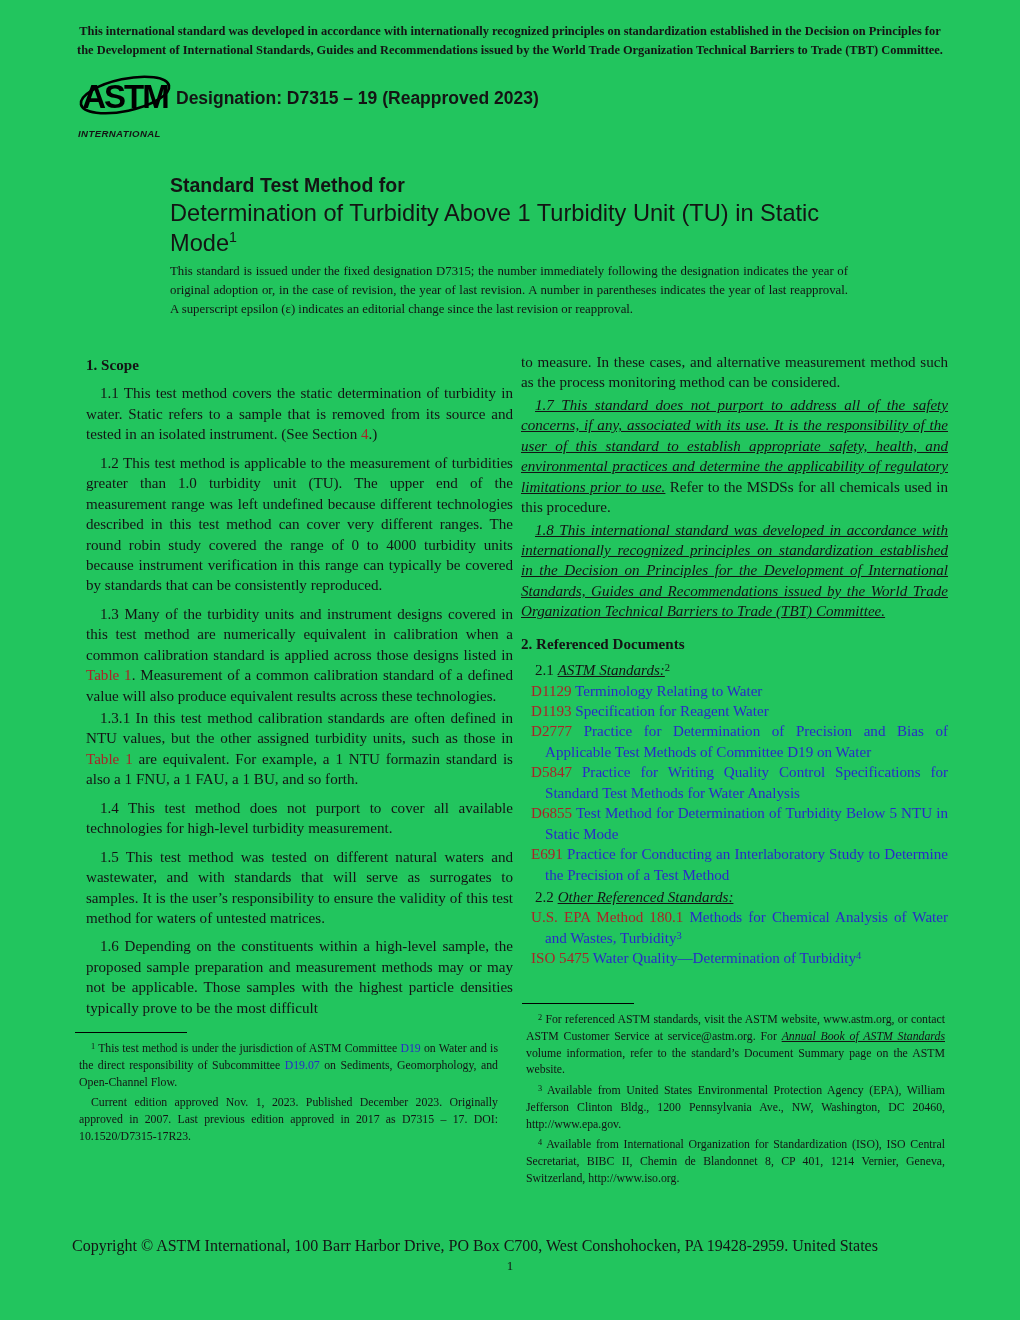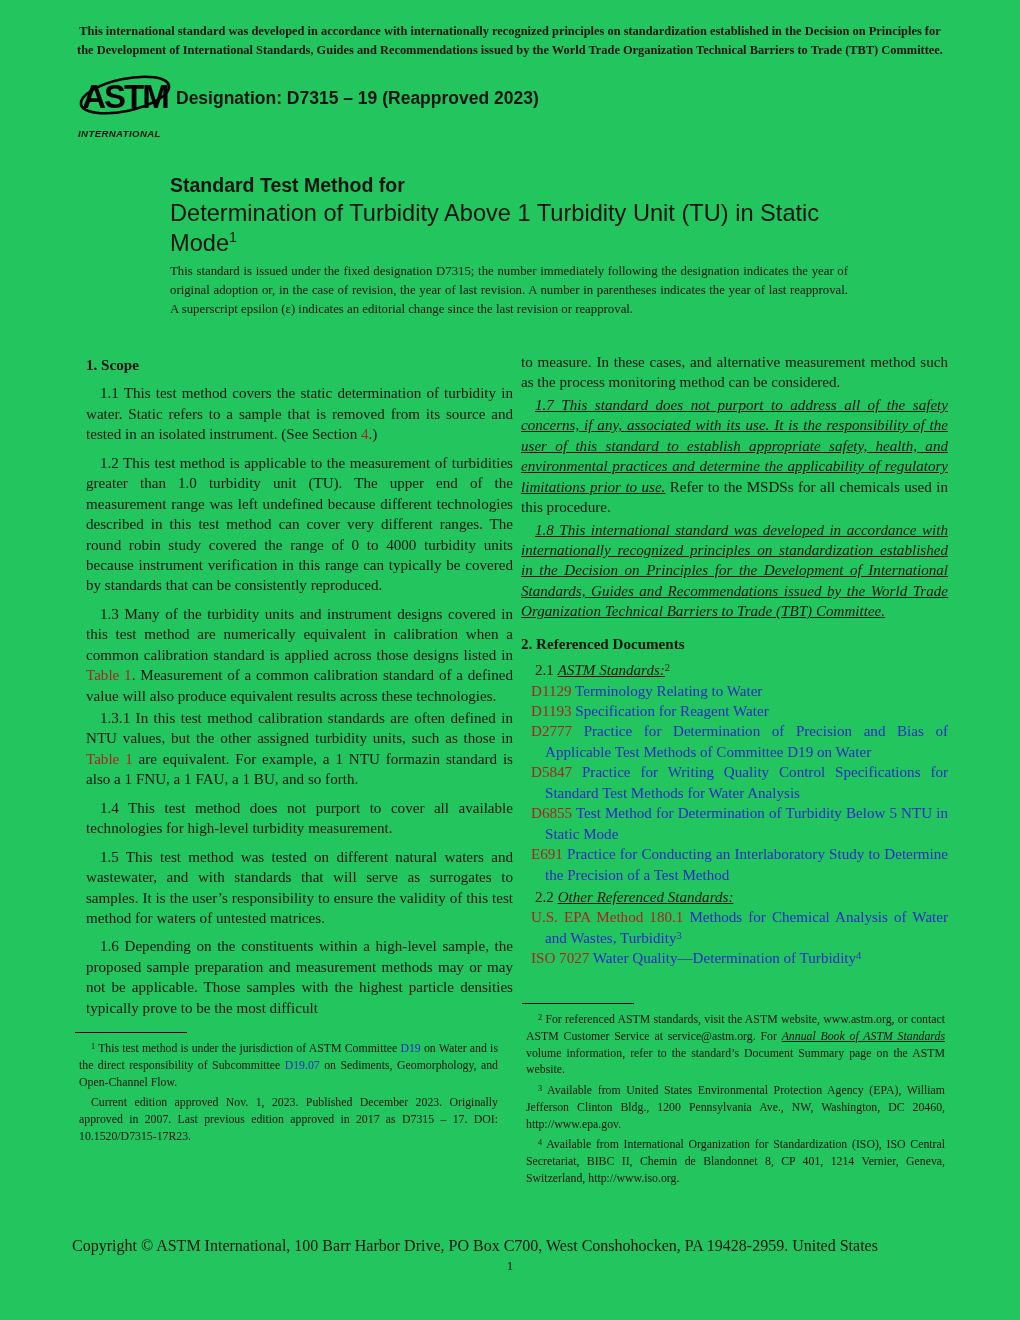--- a/index.html
+++ b/index.html
@@ -104,21 +104,21 @@
           <div class="ref"><span class="red">D1129</span><span class="blue"> Terminology Relating to Water</span></div>
           <div class="ref"><span class="red">D1193</span><span class="blue"> Specification for Reagent Water</span></div>
           <div class="ref"><span class="red">D2777</span><span class="blue"> Practice for Determination of Precision and Bias of Applicable Test Methods of Committee D19 on Water</span></div>
           <div class="ref"><span class="red">D5847</span><span class="blue"> Practice for Writing Quality Control Specifications for Standard Test Methods for Water Analysis</span></div>
           <div class="ref"><span class="red">D6855</span><span class="blue"> Test Method for Determination of Turbidity Below 5 NTU in Static Mode</span></div>
           <div class="ref"><span class="red">E691</span><span class="blue"> Practice for Conducting an Interlaboratory Study to Determine the Precision of a Test Method</span></div>
         </div>
       <p class="para tight"><span>2.2 </span><span class="i">Other Referenced Standards:</span></p>
       <div>
           <div class="ref"><span class="red">U.S. EPA Method 180.1</span><span class="blue"> Methods for Chemical Analysis of Water and Wastes, Turbidity</span><span class="sup blue">3</span></div>
-          <div class="ref"><span class="red">ISO 7027</span><span class="blue"> Water Quality—Determination of Turbidity</span><span class="sup blue">4</span></div>
+          <div class="ref"><span class="red">ISO 5475</span><span class="blue"> Water Quality—Determination of Turbidity</span><span class="sup blue">4</span></div>
         </div>
     </div>
   </div>
 
   <div class="fnblock left">
     <div class="fnrule"></div>
     <p class="footnote"><span class="sup">1</span><span> This test method is under the jurisdiction of ASTM Committee </span><span class="blue">D19</span><span> on Water and is the direct responsibility of Subcommittee </span><span class="blue">D19.07</span><span> on Sediments, Geomorphology, and Open-Channel Flow.</span></p>
     <p class="footnote"><span>Current edition approved Nov. 1, 2023. Published December 2023. Originally approved in 2007. Last previous edition approved in 2017 as D7315 – 17. DOI: 10.1520/D7315-17R23.</span></p>
   </div>
 

